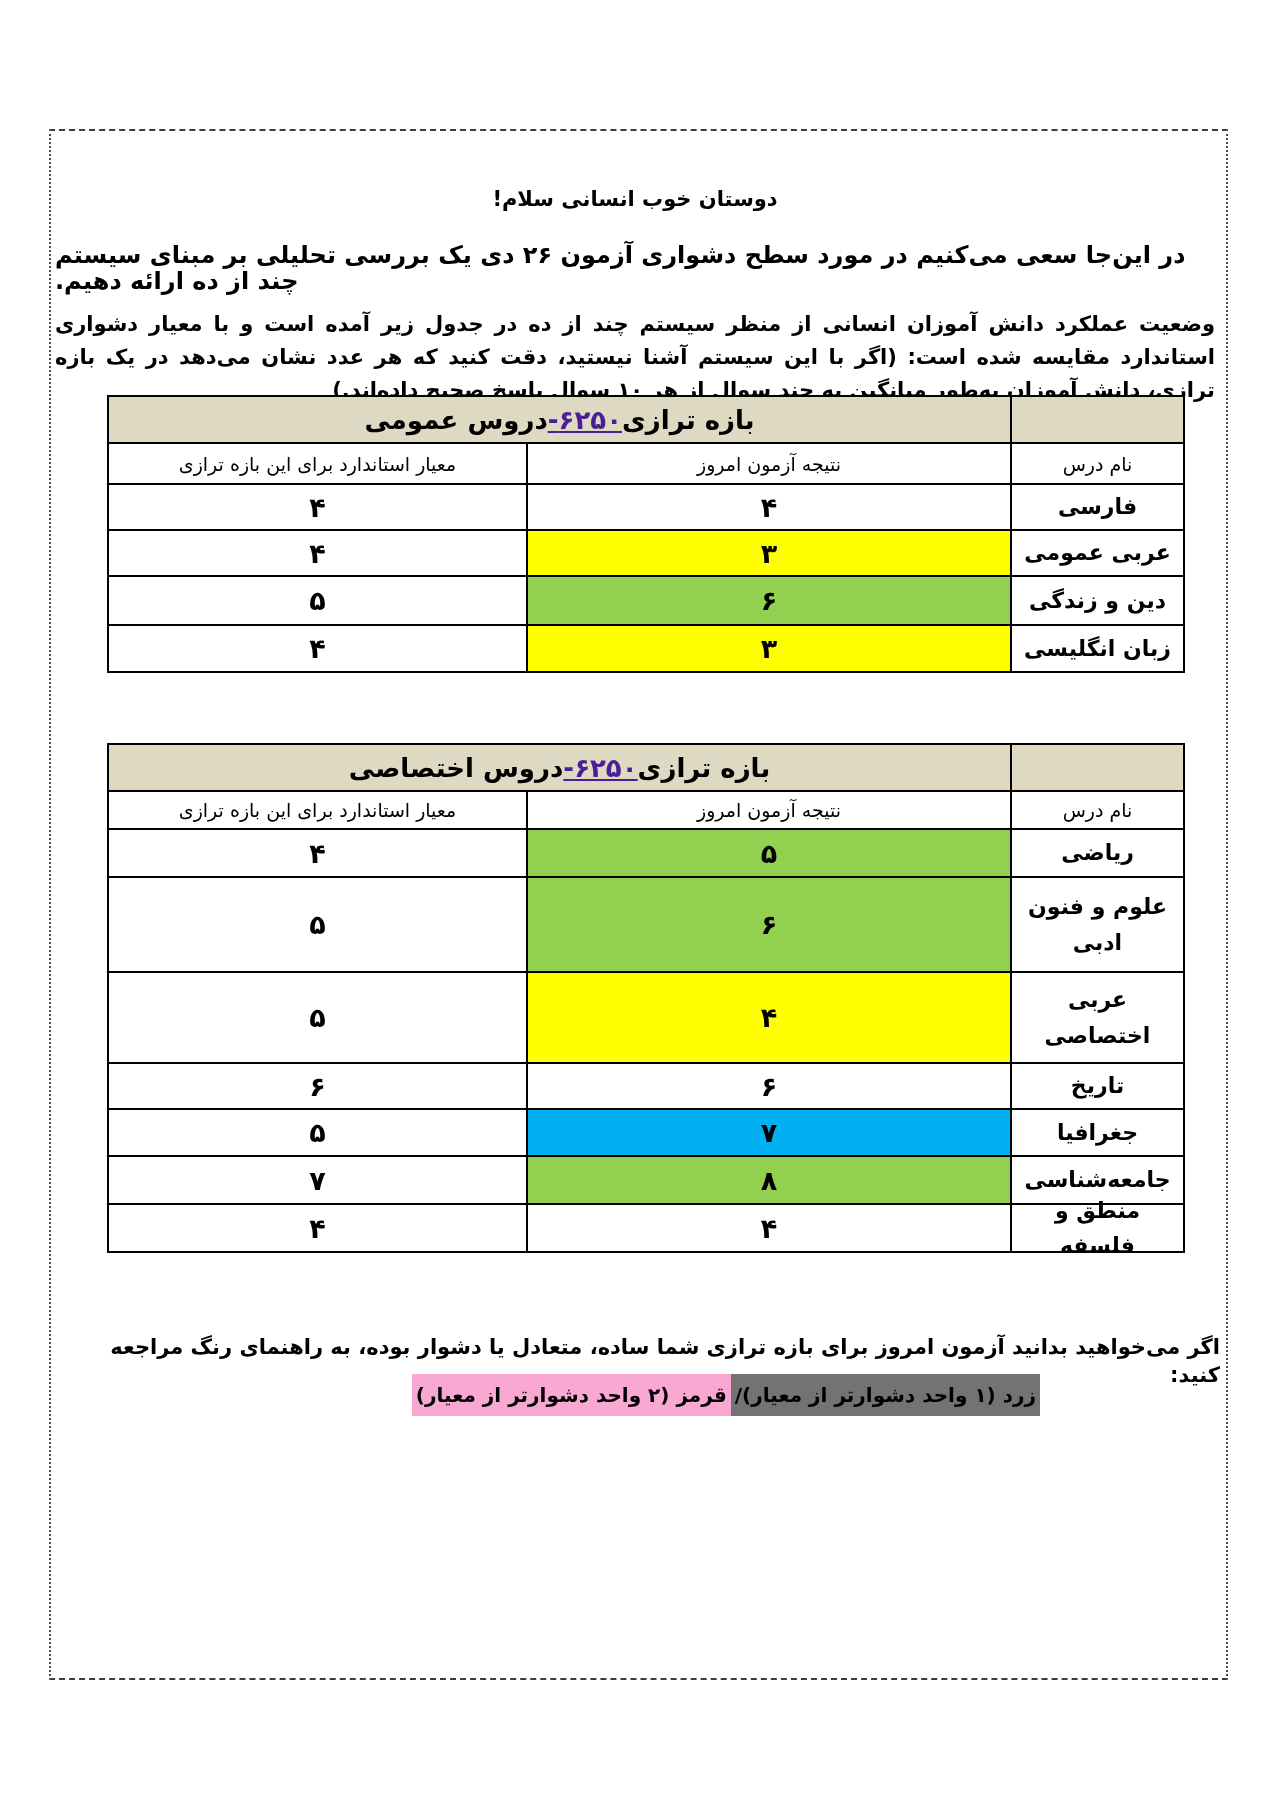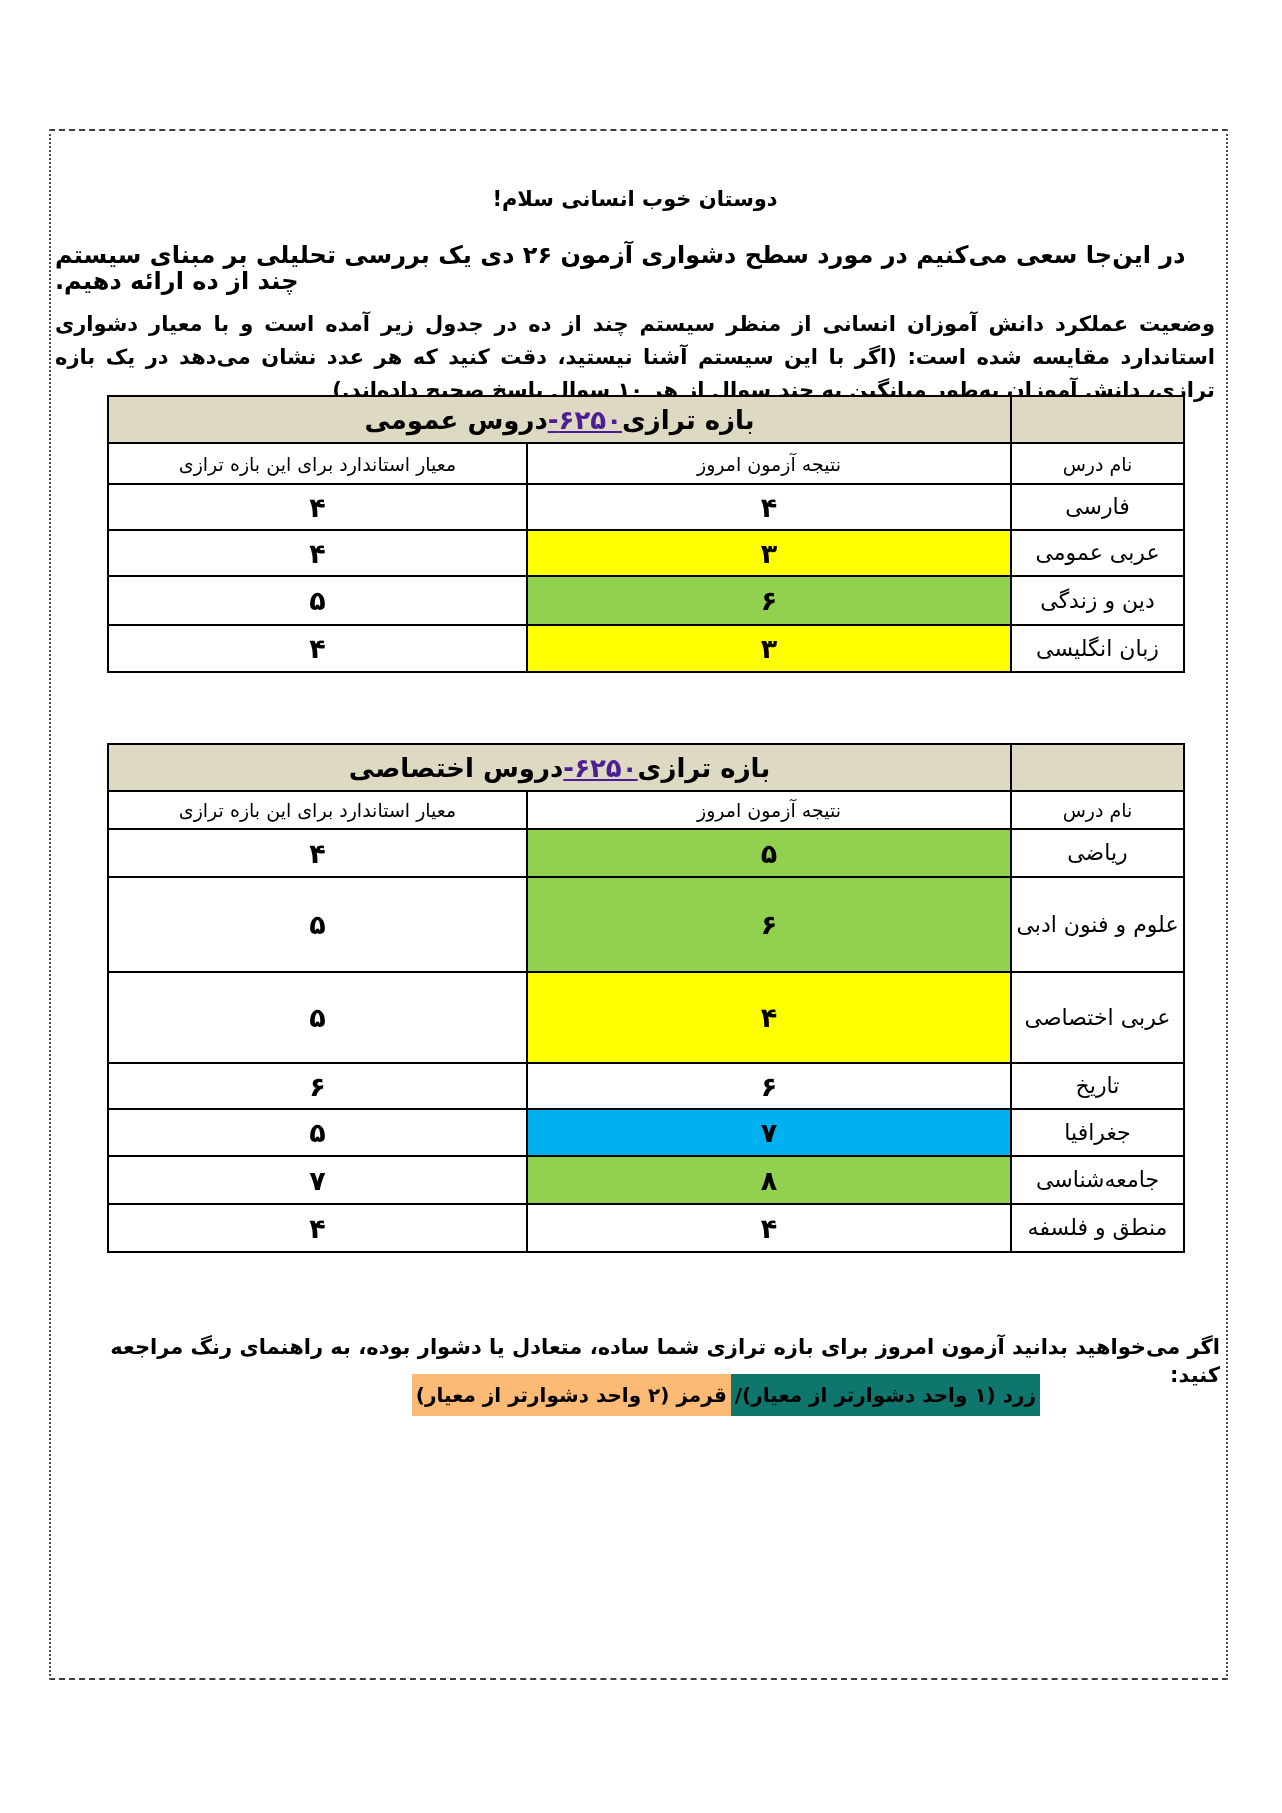--- a/index.html
+++ b/index.html
@@ -37,21 +37,21 @@
   .tbl2 { top:743px; grid-template-rows:45px 36px 46px 93px 89px 44px 45px 46px 46px; }
   .cell {
     background:#fff; direction:rtl;
     display:flex; align-items:center; justify-content:center;
     text-align:center;
   }
   .cell.title { grid-column:1 / 3; font-size:26px; font-weight:bold; }
   .cell.title .red-num { color:#4c1d95;text-decoration:underline; }
   .cell.hdr { font-size:19px; font-weight:400; }
   .cell.num { font-size:27px; font-weight:bold; }
-  .cell.course { font-size:22px; font-weight:normal; padding:0 2px; line-height:1.6; }
+  .cell.course { font-size:22px; font-weight:bold; padding:0 2px; line-height:1.6; }
 
   .footer-note {
     position:absolute; left:55px; right:62px; top:1333px;
     direction:rtl; text-align:right;
     font-size:21px; line-height:28px; font-weight:bold;
   }
   .legend {
     position:absolute; left:55px; right:47px; top:1372px;
     direction:rtl; text-align:right; font-weight:bold;
   }
@@ -139,15 +139,15 @@
 
   <div class="cell num">۴</div>
   <div class="cell num" style="background-color: rgb(255, 255, 255);">۴</div>
   <div class="cell course">منطق و فلسفه</div>
 </div>
 
 <div class="footer-note">اگر می‌خواهید بدانید آزمون امروز برای بازه ترازی شما ساده، متعادل یا دشوار بوده، به راهنمای رنگ مراجعه کنید:</div>
 
 <div class="legend">
   <div class="legend-line line2">
-    <span class="hl" style="background-color: #0f766e;">زرد (۱ واحد دشوارتر از معیار)/</span><span class="hl" style="background-color: #fdba74;">قرمز (۲ واحد دشوارتر از معیار)</span>
+    <span class="hl" style="background-color: #737373;">زرد (۱ واحد دشوارتر از معیار)/</span><span class="hl" style="background-color: #f9a8d4;">قرمز (۲ واحد دشوارتر از معیار)</span>
   </div>
 </div>
 
 </body></html>

